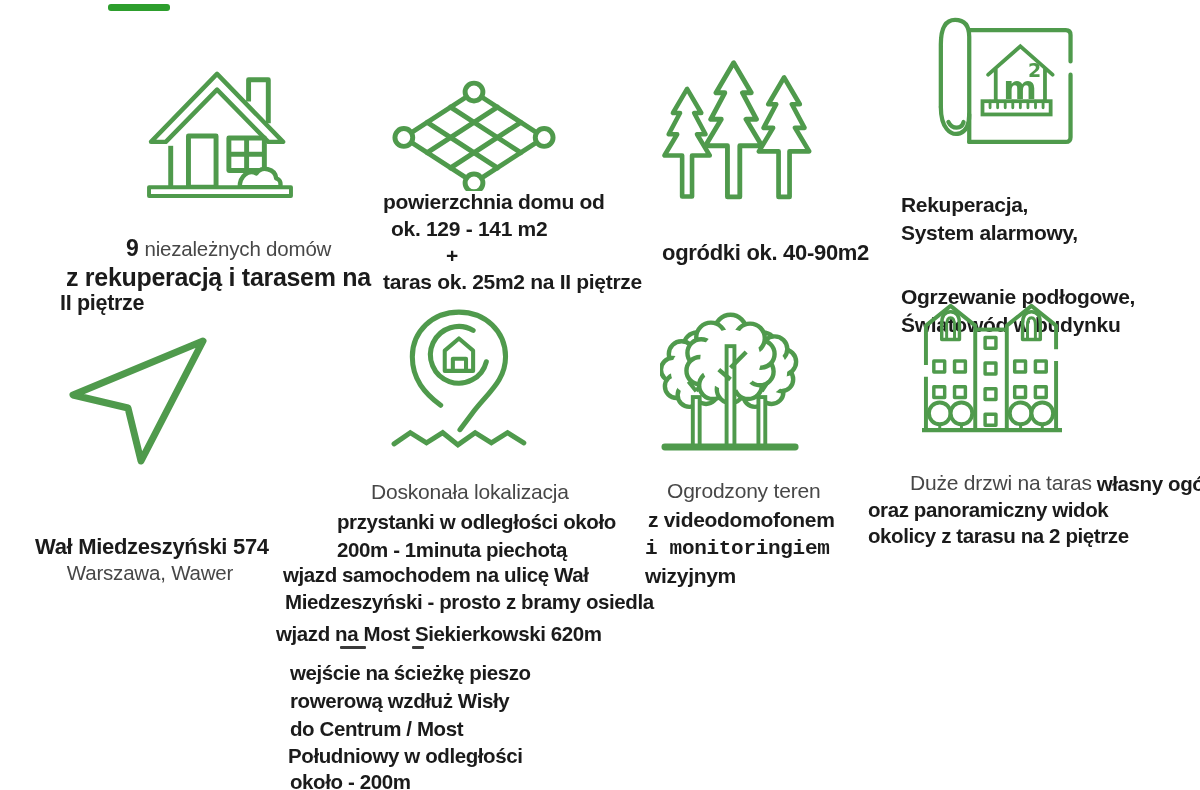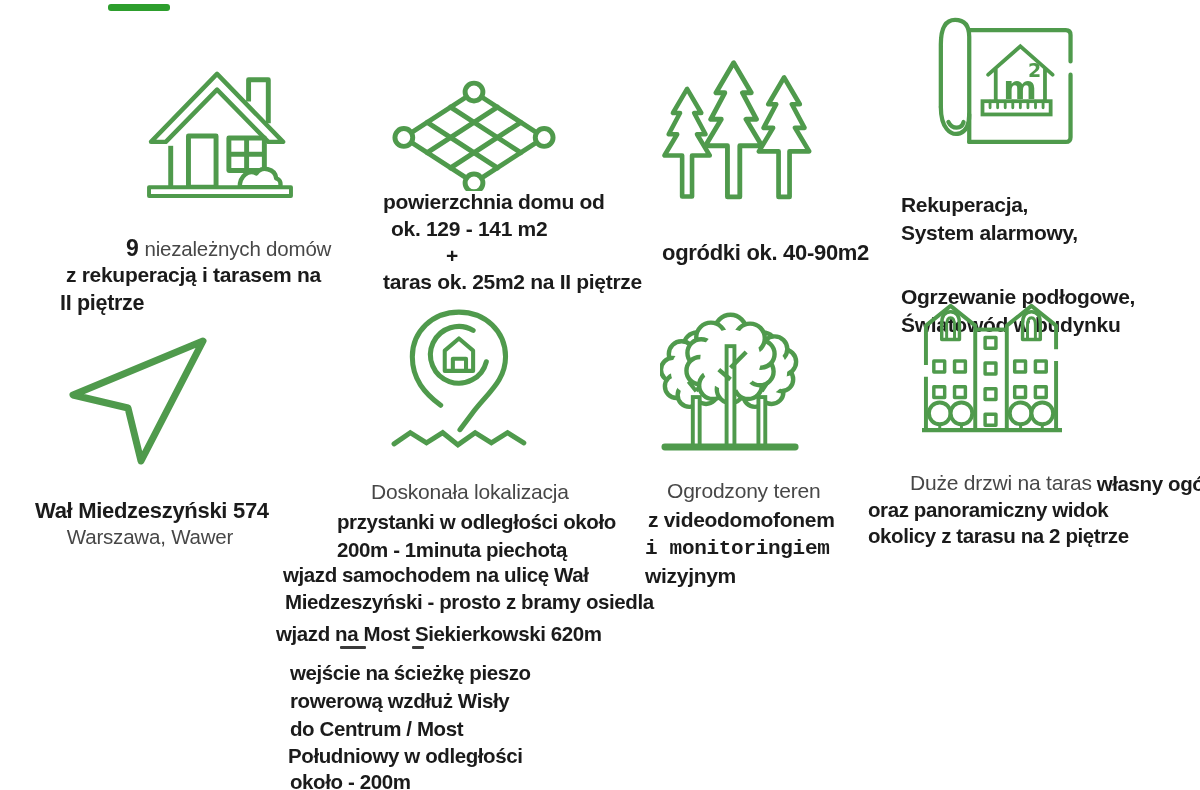--- a/index.html
+++ b/index.html
@@ -6,21 +6,21 @@
   .canvas{position:relative;width:1200px;height:790px;background:#ffffff;
           font-family:"Liberation Sans",sans-serif;overflow:hidden;}
   .abs{position:absolute;}
   .line{line-height:1.25;white-space:nowrap;}
   .bold{font-weight:700;color:#1b1b1b;font-size:21px;letter-spacing:-0.3px;}
   .bold-sm{font-weight:700;color:#1b1b1b;font-size:20.5px;letter-spacing:-0.4px;}
   .gray{font-weight:400;color:#474747;font-size:20px;letter-spacing:-0.2px;}
   .icon svg{display:block;color:#4f9a4c;}
   .topbar{background:#2d9e2d;border-radius:3px;}
   .dash{position:absolute;background:#3a3a3a;height:3px;border-radius:1px;}
-  .center{text-align:center;}
+  .center{text-align:center;margin-top:36px;}
 </style>
 </head>
 <body>
 
 <div class="canvas">
 
   <div class="abs topbar" style="left:108px;top:4px;width:62px;height:7px;"></div>
 
   <div class="abs icon" style="left:146px;top:64px;">
     <svg width="148" height="138" viewBox="0 0 150 140" fill="none" stroke="currentColor" stroke-width="4.5" stroke-linejoin="round">
@@ -32,21 +32,21 @@
       <rect x="84" y="75" width="36" height="33" fill="#fff" stroke-width="5"></rect>
       <line x1="102" y1="75" x2="102" y2="108" stroke-width="5"></line>
       <line x1="84" y1="91.5" x2="120" y2="91.5" stroke-width="5"></line>
       <path d="M95,125 C95,113 104,107 112,111 C117,103 131,106 132,116 C136,117 137,121 136,125 Z" fill="#fff"></path>
       <rect x="3" y="125" width="144" height="9" fill="#fff" stroke-width="4"></rect>
     </svg>
   </div>
   <div class="abs line" style="left:126px;top:234px;">
     <span class="bold" style="font-size:23px;">9</span><span class="gray" style="margin-left:6px;font-size:20.5px;">niezależnych domów</span>
   </div>
-  <div class="abs line bold" style="left:66px;top:262px;font-size:21px;text-align:right;">z rekuperacją i tarasem na</div>
+  <div class="abs line bold" style="left:66px;top:262px;font-size:25px;text-align:right;">z rekuperacją i tarasem na</div>
   <div class="abs line bold" style="left:60px;top:290px;font-size:21.5px;">II piętrze</div>
 
   <div class="abs icon" style="left:390px;top:80px;">
     <svg width="168" height="111" viewBox="0 0 170 112" fill="none" stroke="currentColor" stroke-width="5" stroke-linecap="round">
       <line x1="85" y1="12" x2="14" y2="58"></line>
       <line x1="108.7" y1="27.3" x2="37.7" y2="73.3"></line>
       <line x1="132.3" y1="42.7" x2="61.3" y2="88.7"></line>
       <line x1="156" y1="58" x2="85" y2="104"></line>
       <line x1="85" y1="12" x2="156" y2="58"></line>
       <line x1="61.3" y1="27.3" x2="132.3" y2="73.3"></line>

